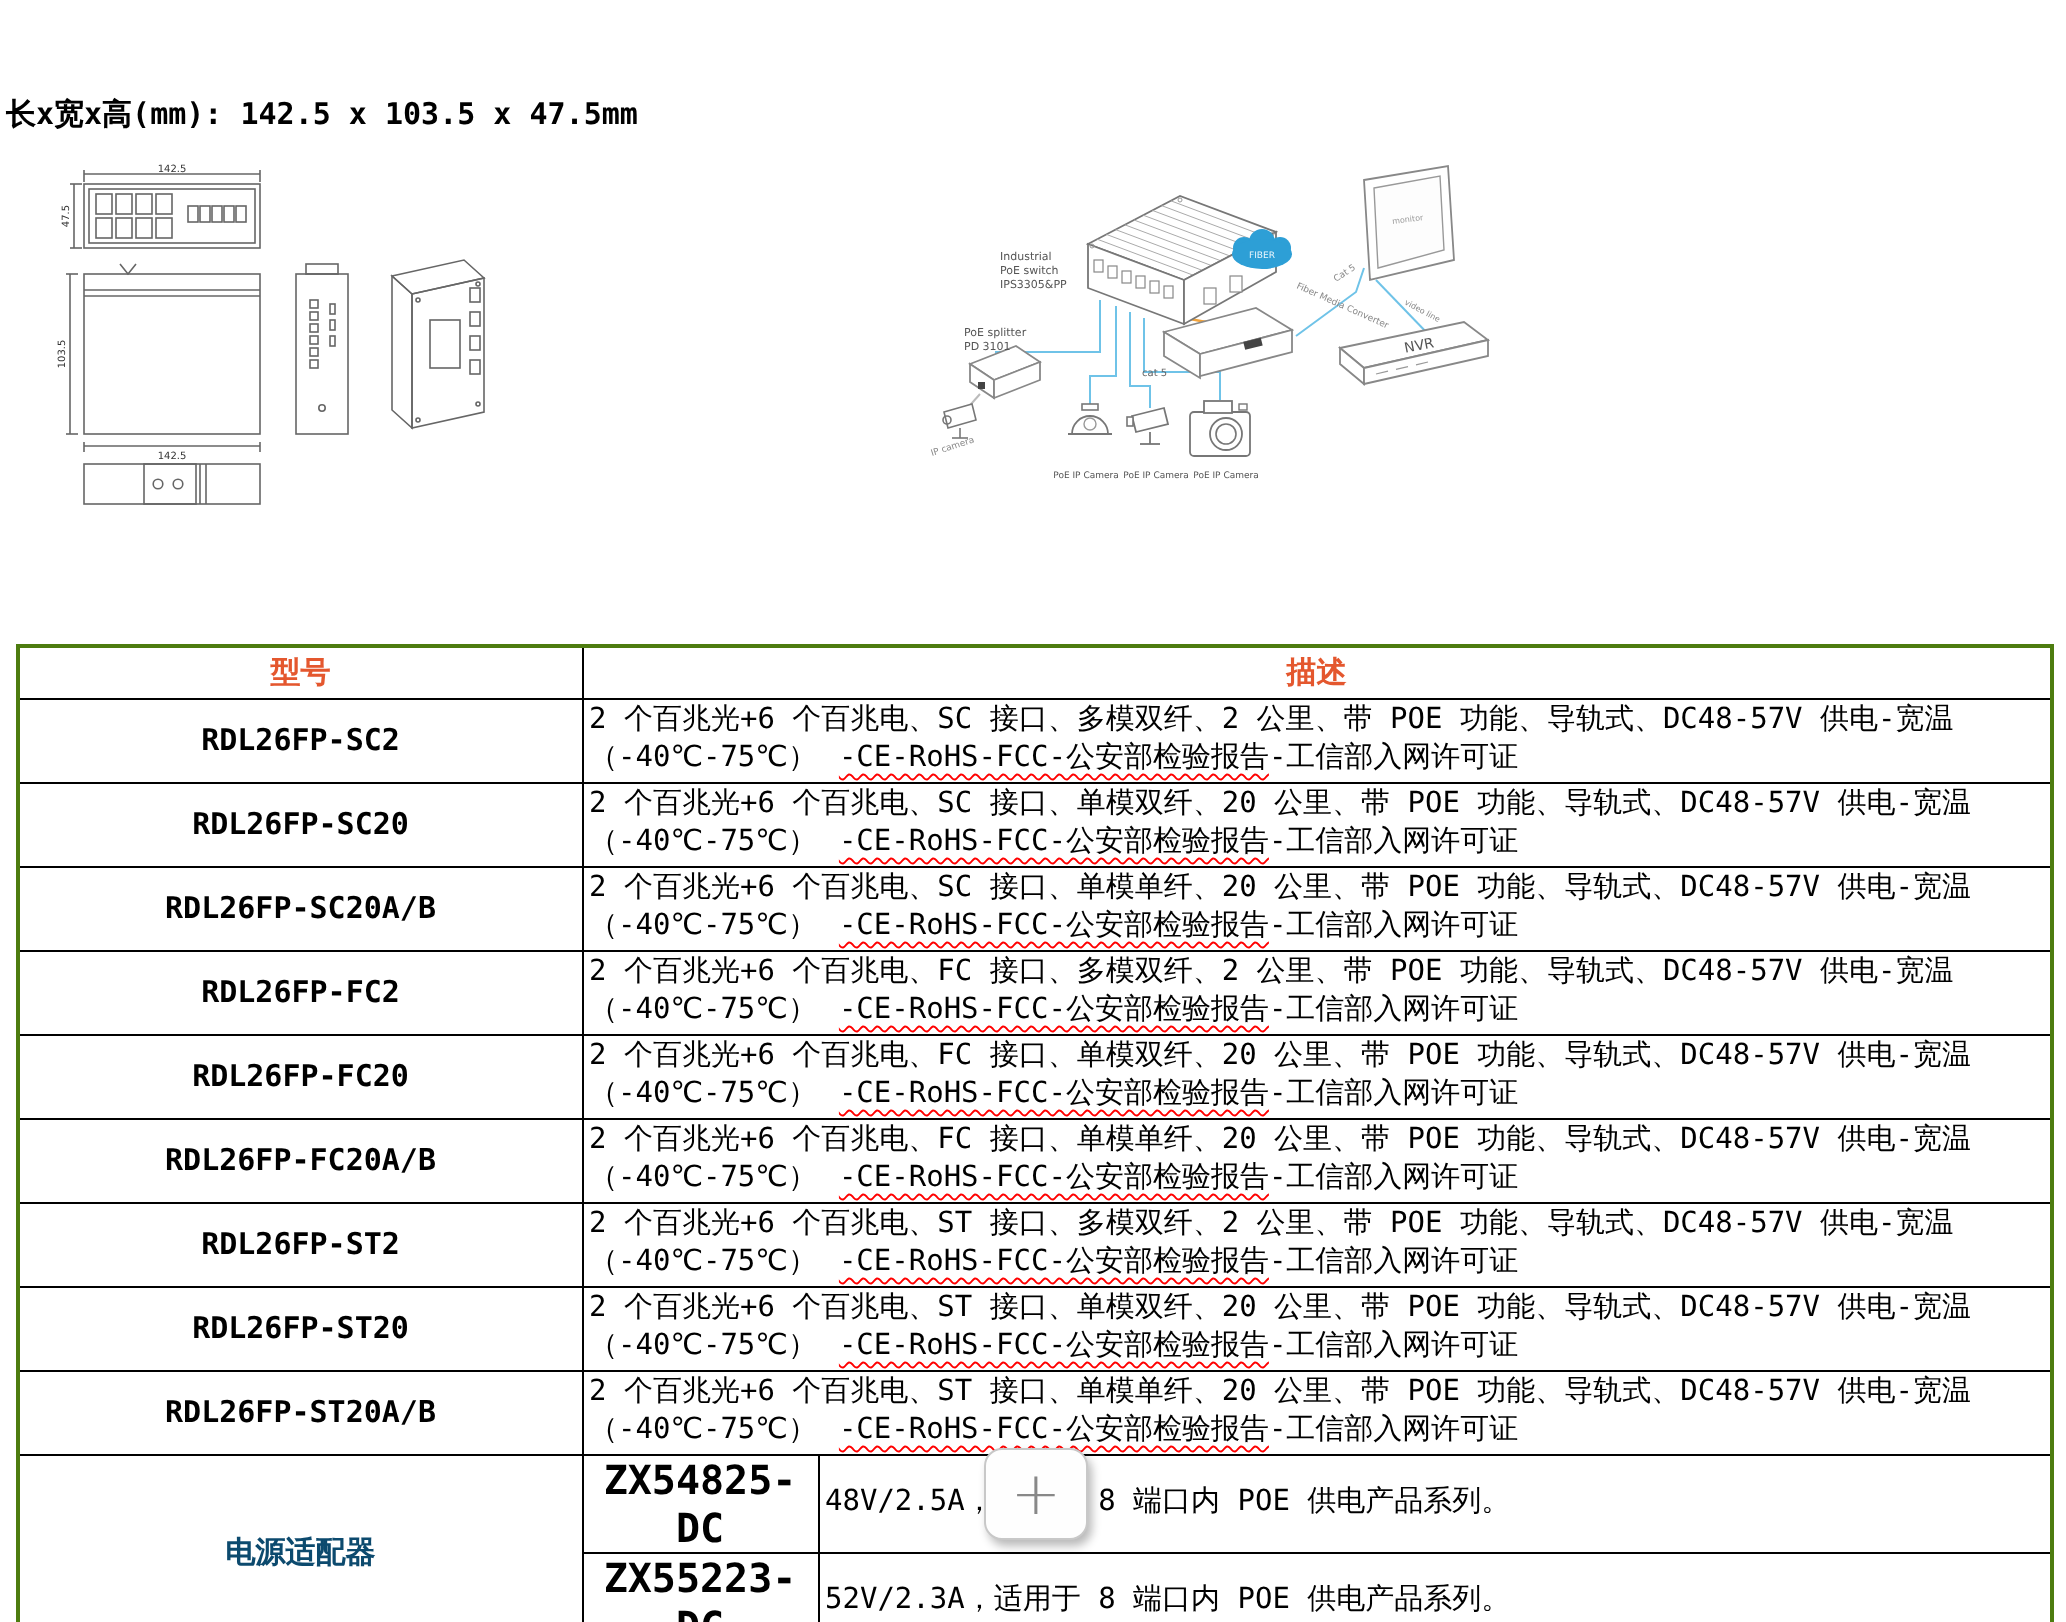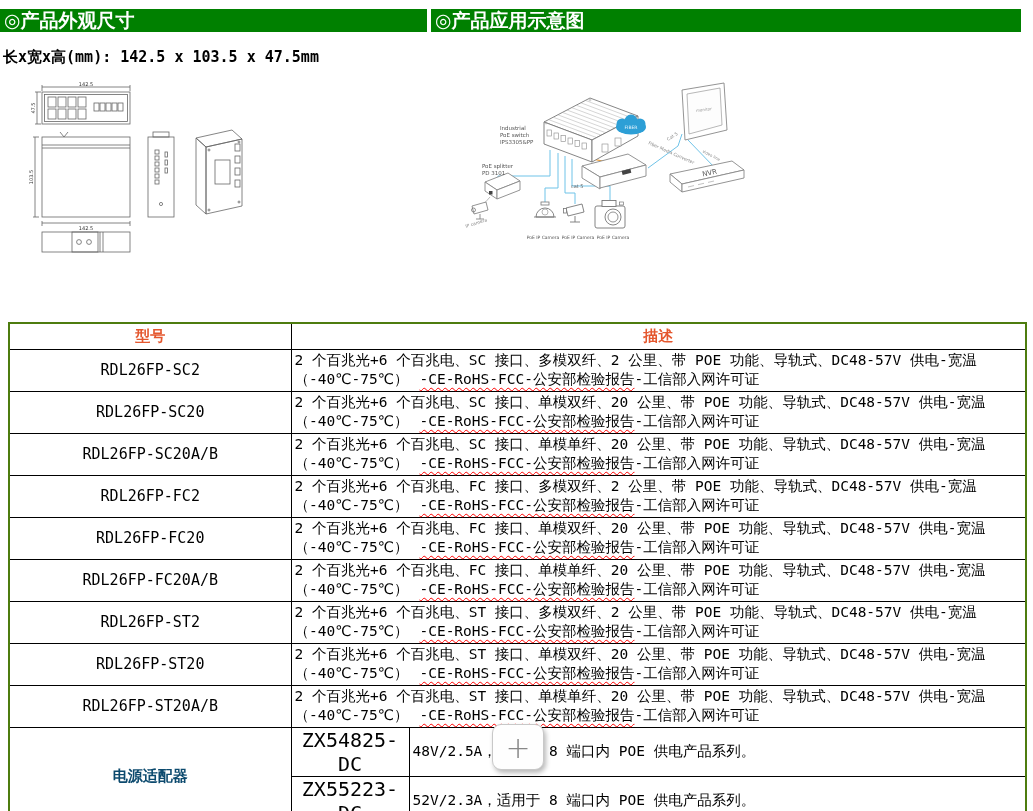--- a/index.html
+++ b/index.html
@@ -26,46 +26,40 @@
   svg text { font-family:"DejaVu Sans","Liberation Sans",sans-serif; }
 
   table.order {
     position:absolute; left:8px; top:322px; width:1017px;
     border-collapse:collapse; table-layout:fixed;
     border:2px solid #4d7c0f;
     font-family:"DejaVu Sans Mono","DejaVu Sans",sans-serif;
   }
   table.order th, table.order td { border:1px solid #000; vertical-align:middle; }
   th.hdr { height:26px; color:#e4572e; font-size:15px; font-weight:bold; text-align:center; }
-  td.model { height:42px; text-align:center; font-weight:normal; font-size:15px;margin-top:10px; }
+  td.model { height:42px; text-align:center; font-weight:bold; font-size:15px;margin-top:10px; }
   td.model.sub { height:35px; font-size:20px; }
   td.desc { padding:1px 3px; font-size:14.5px; line-height:19px; text-align:left; }
   td.desc.sub { height:35px; }
   td.adapter { color:#0c4a6e; font-weight:bold; font-size:15px; text-align:center; }
   .wavy { text-decoration:underline wavy #ff0000; text-decoration-thickness:1px; text-underline-offset:3px;margin-left:11px; }
 
   .plus-btn {
     position:absolute; left:492px; top:724px; width:52px; height:46px;
     background:#fefefe; border:1px solid #c8c8c8; border-radius:9px;
     box-shadow:2px 3px 5px rgba(0,0,0,0.28);
     display:flex; align-items:center; justify-content:center;
     font-size:30px; font-weight:200; color:#888; z-index:5; cursor:pointer;
   }
 </style>
 </head>
 <body>
 
 <div class="page">
 
-  <div class="green-bar bar-appearance">
-    <span>◎产品外观尺寸</span>
-  </div>
-  <div class="green-bar bar-application">
-    <span>◎产品应用示意图</span>
-  </div>
 
   <div class="dims-line">长x宽x高(mm): 142.5 x 103.5 x 47.5mm</div>
 
   <svg class="drawings" viewBox="0 0 250 172">
     <g stroke="#666" fill="none" stroke-width="0.8">
       <rect x="32" y="10" width="88" height="32"></rect>
       <rect x="34.5" y="12.5" width="83" height="27"></rect>
       <rect x="38" y="15" width="8" height="10"></rect>
         <rect x="48" y="15" width="8" height="10"></rect>
         <rect x="58" y="15" width="8" height="10"></rect>

